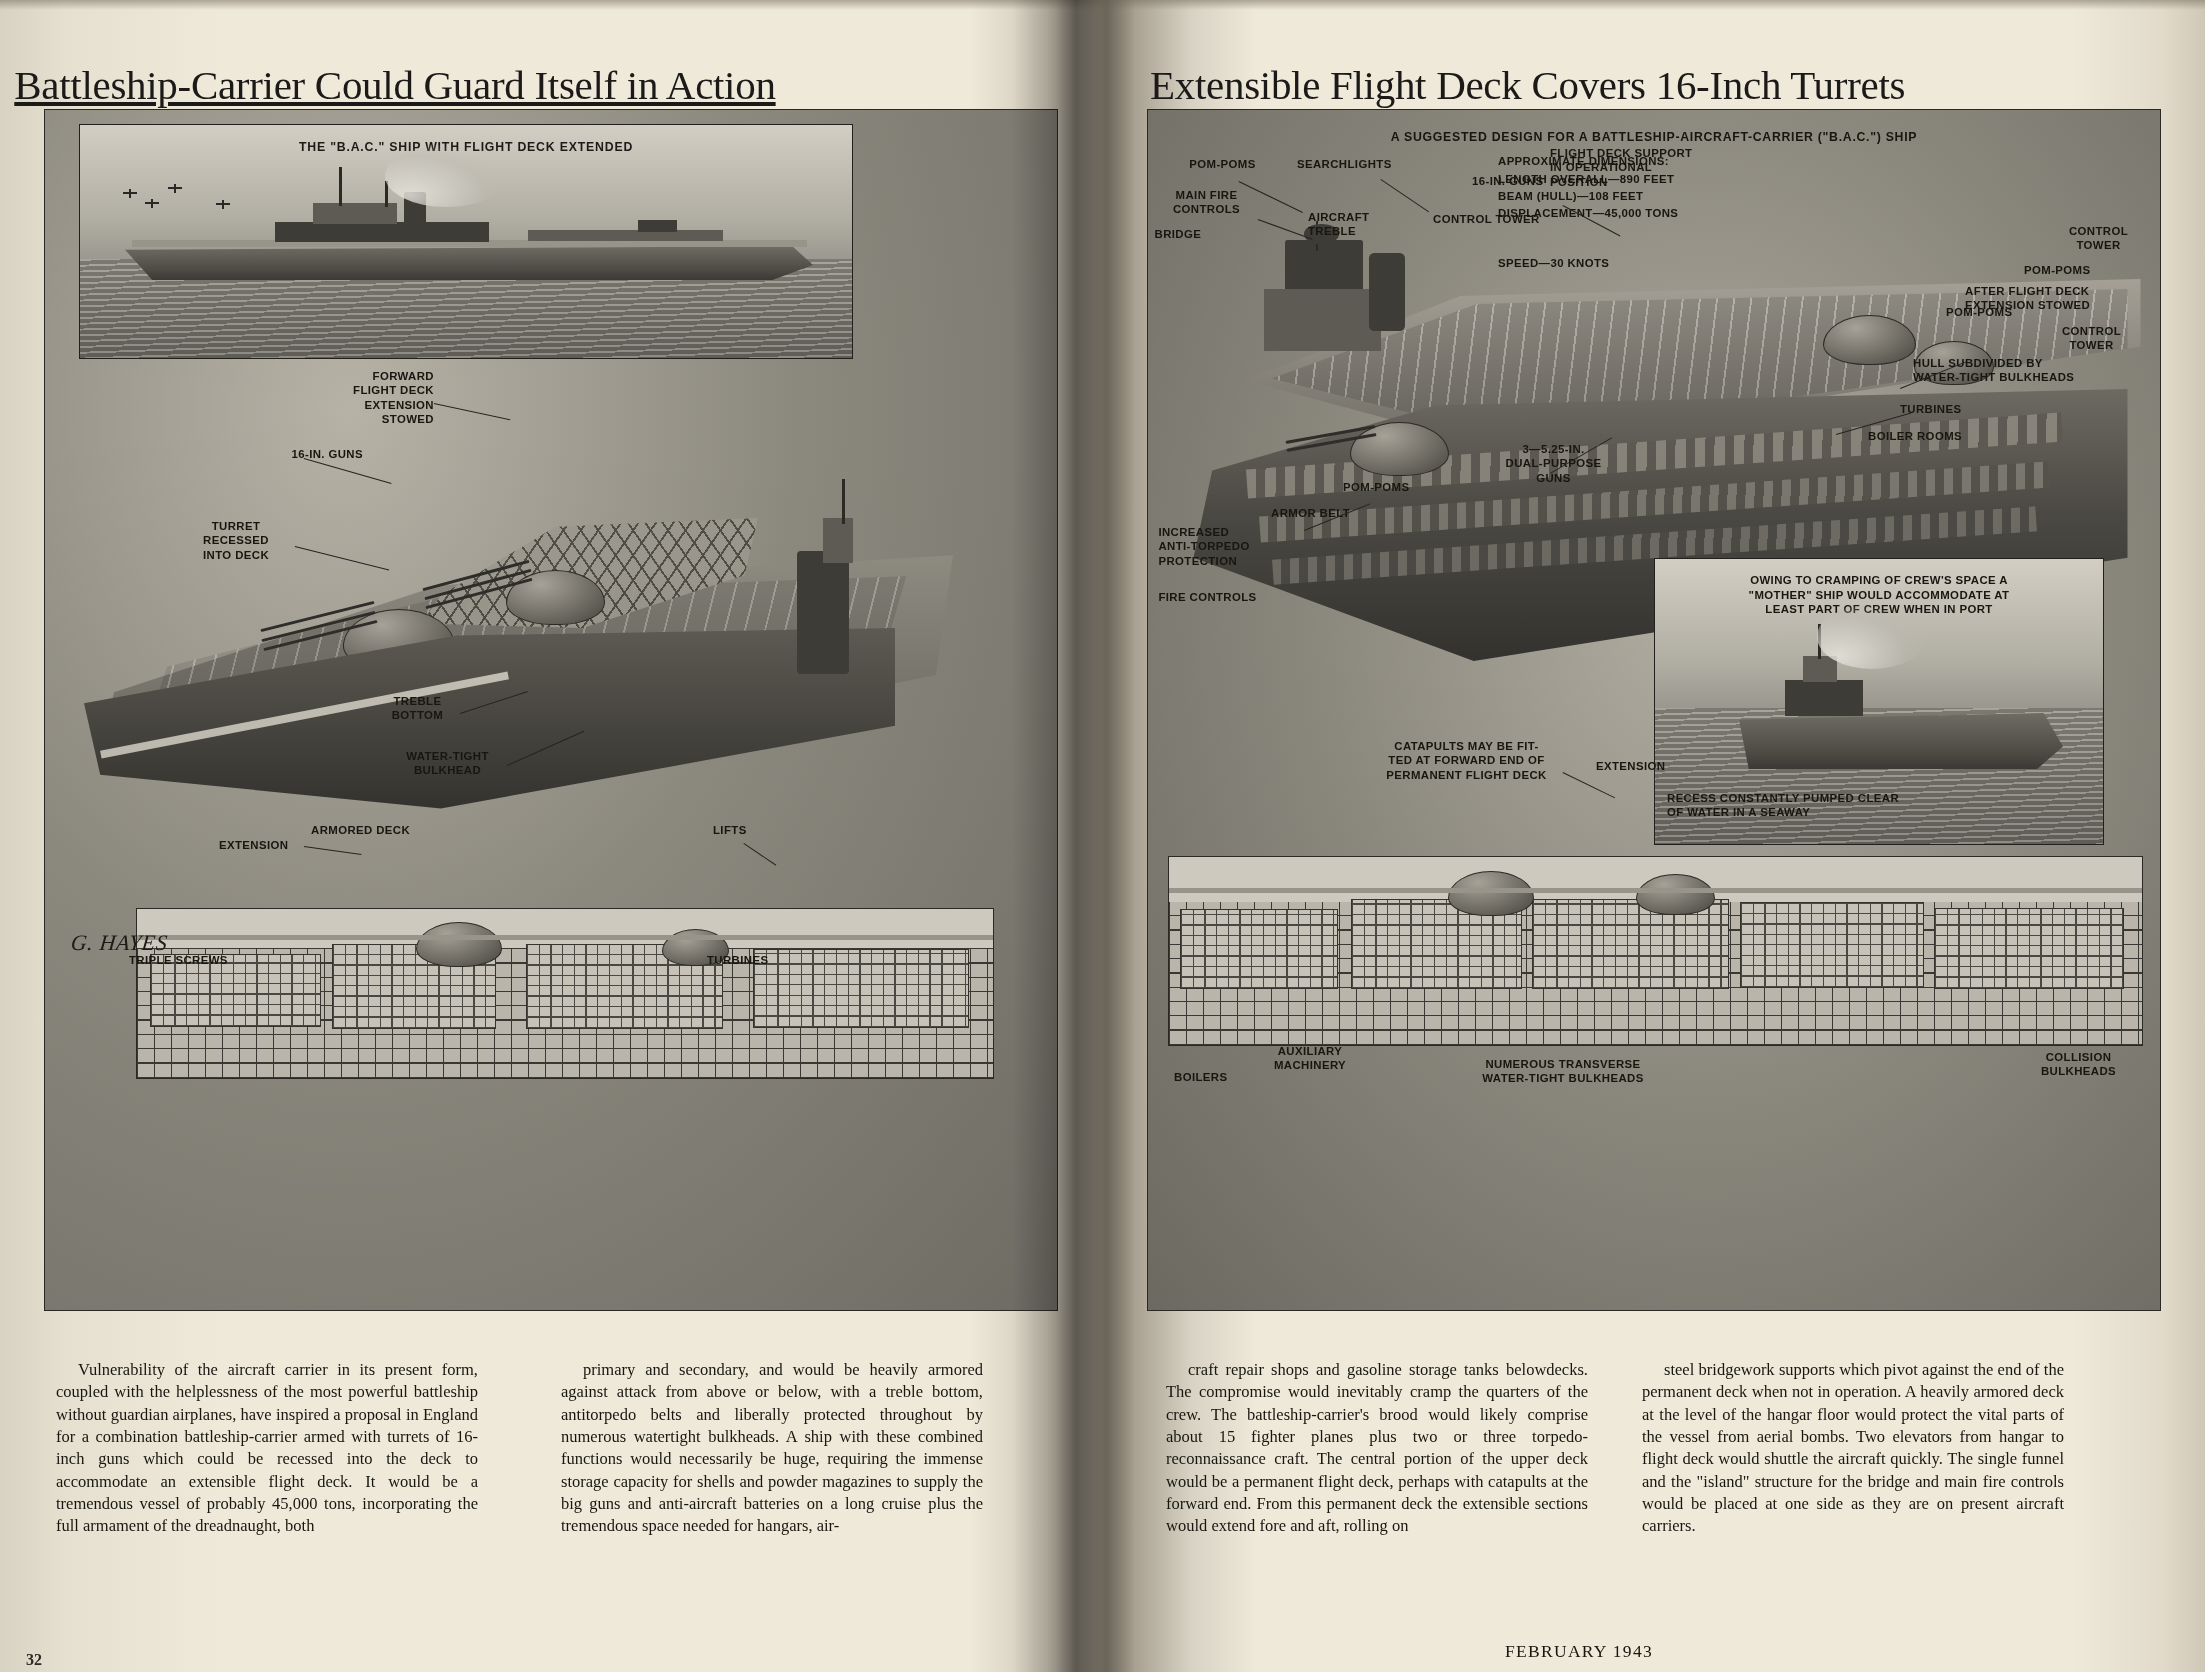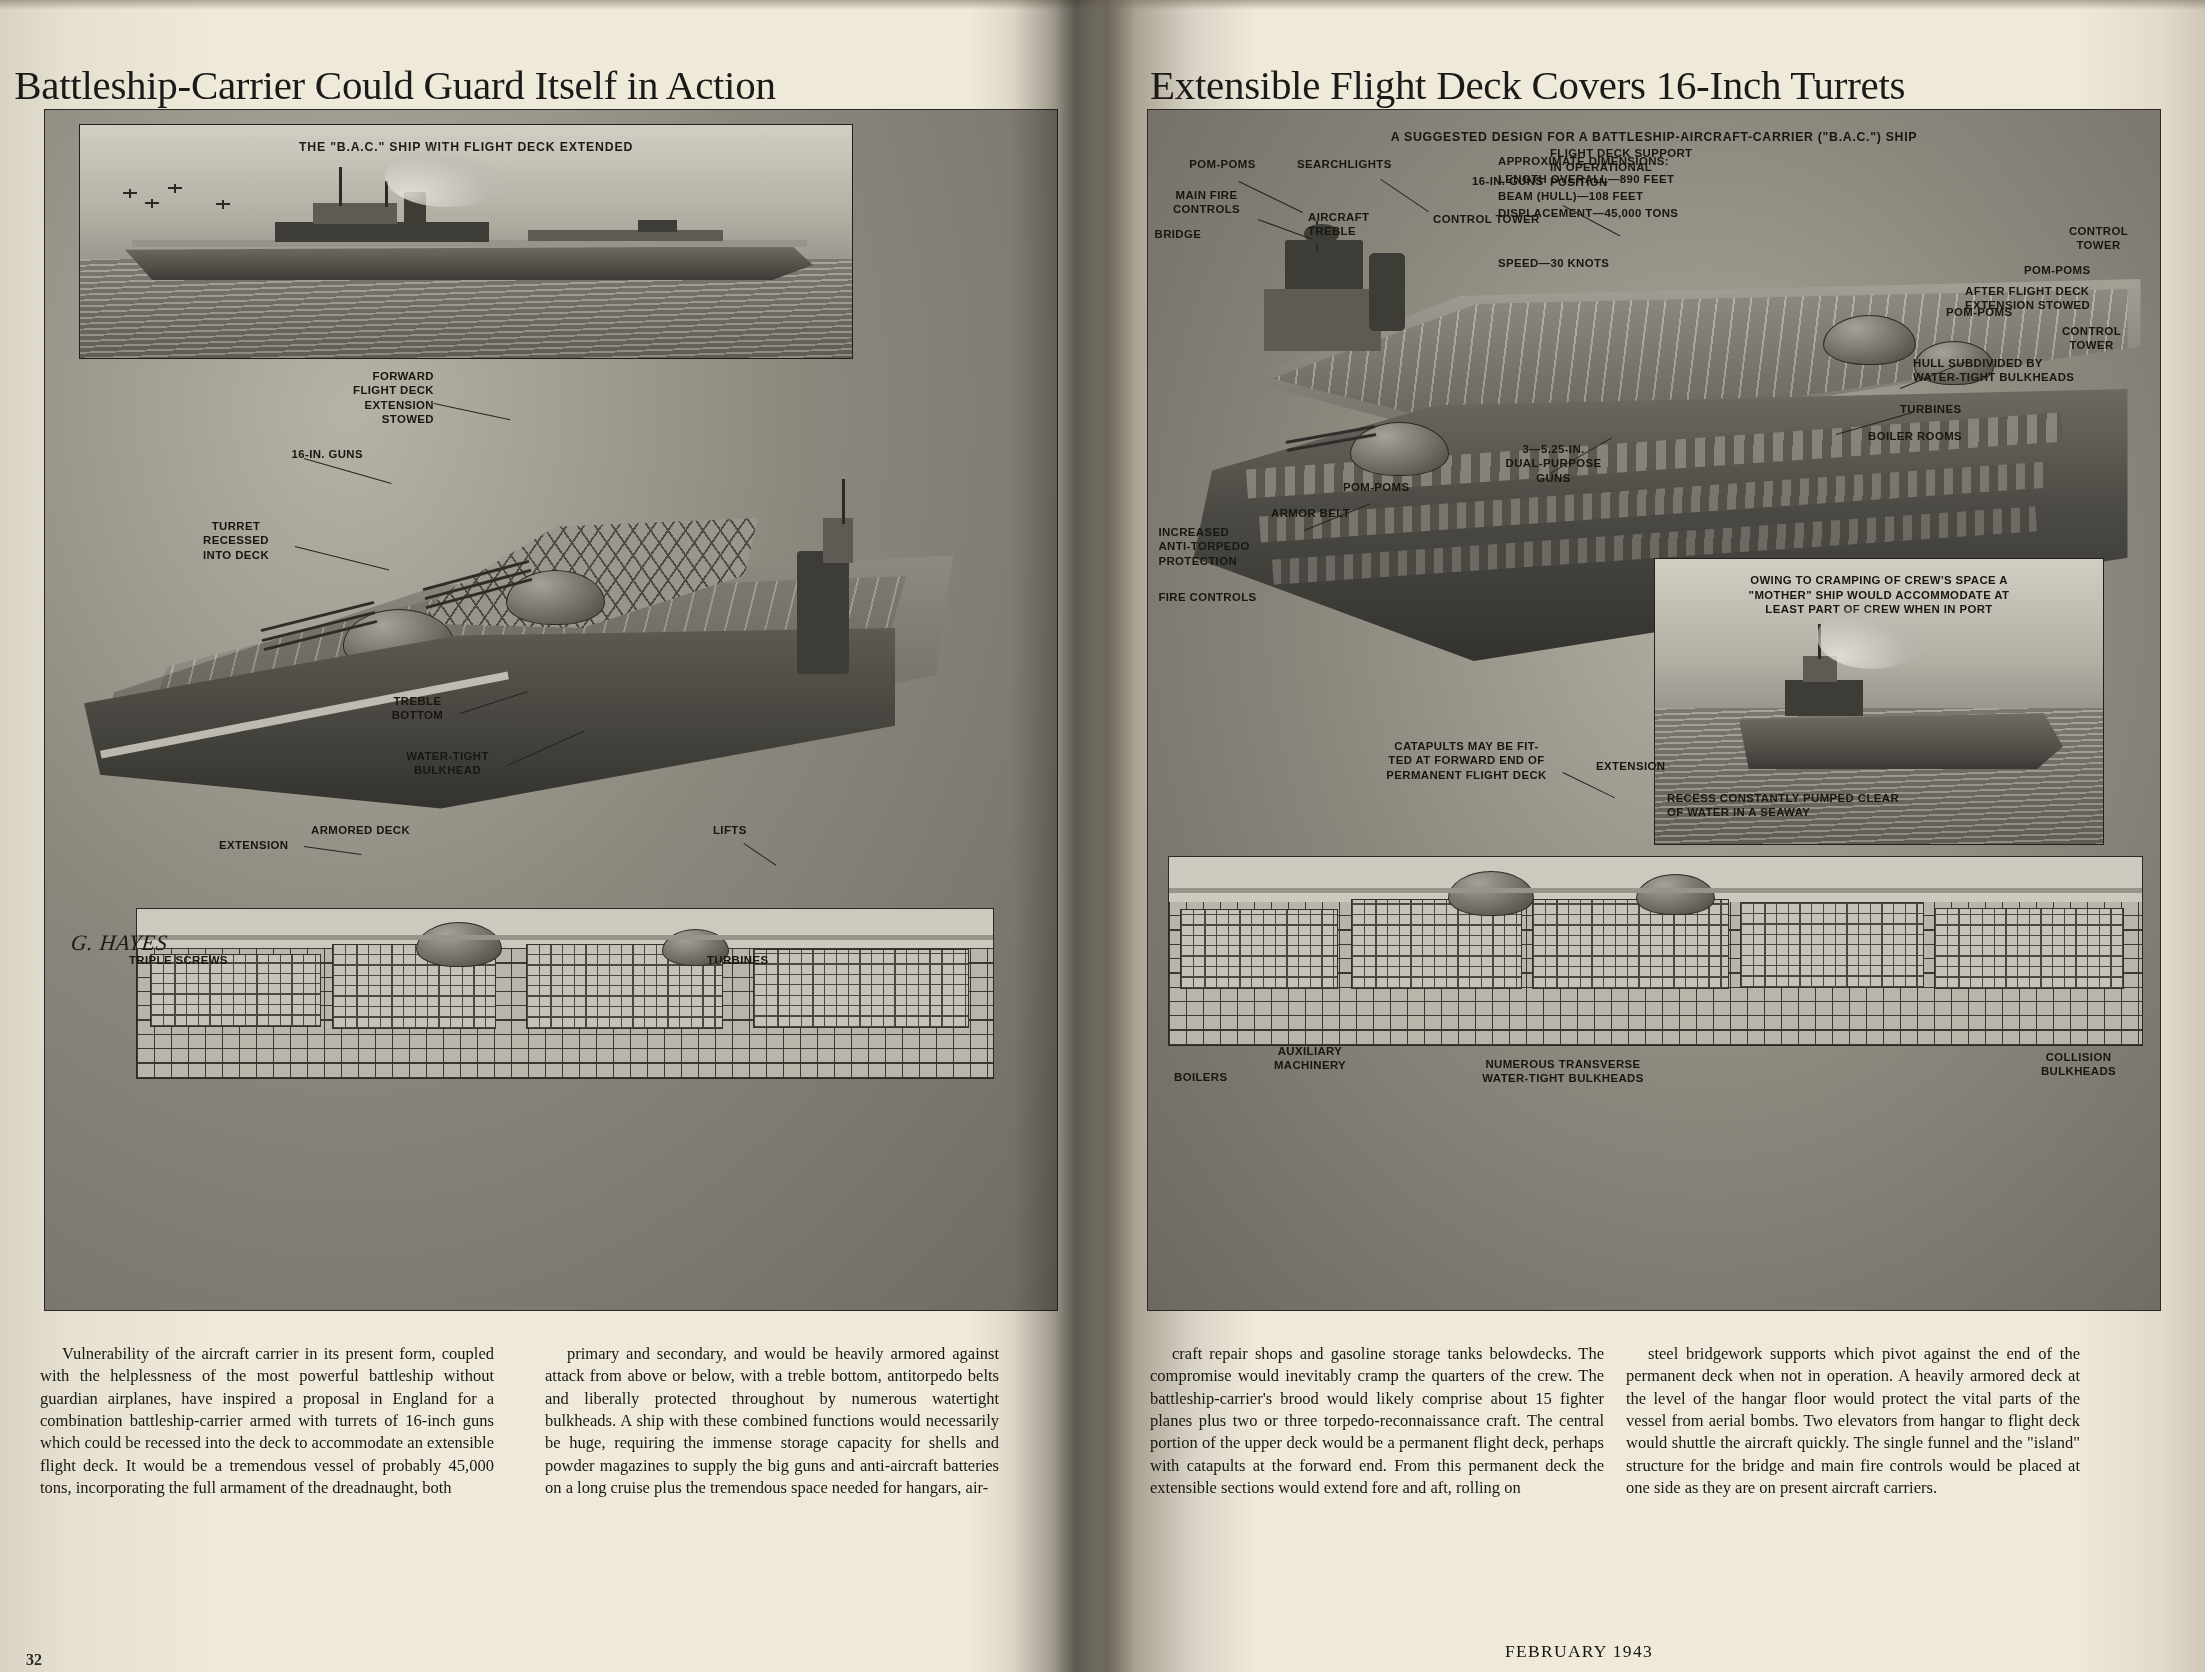--- a/index.html
+++ b/index.html
@@ -35,21 +35,21 @@
 
   
   .headline {
     font-family: "Liberation Serif", serif;
     font-size: 41px;
     font-weight: 400;
     color: #1b1a18;
     letter-spacing: -0.3px;
     white-space: nowrap;
   }
-  .headline-left { position: absolute; left: 40px; top: 34px; }
+  .headline-left { position: absolute; left: 40px; top: 34px; text-decoration: underline; }
 
   
   .illus {
     position: absolute;
     border: 1.9px solid #2b2823;
     background: #8e8a80;
     overflow: hidden;
   }
   .illus-left {
     left: 44px; top: 109px;
@@ -189,21 +189,21 @@
   .col {
     position: absolute;
     font-family: "Liberation Serif", serif;
     font-size: 16.5px;
     line-height: 1.355;
     color: #17160f;
     text-align: justify;
     text-justify: inter-word;
     hyphens: none;
   }
-  .col p { margin: 0; text-indent: 22px; font-family: Liberation Serif, serif; }
+  .col p { margin: 16px; text-indent: 22px; font-family: Liberation Serif, serif; }
 
   .folio {
     position: absolute;
     font-family: "Liberation Serif", serif;
     font-size: 17.5px;
     letter-spacing: 1.3px;
     color: #17160f;
   }
   .page-num {
     position: absolute;

